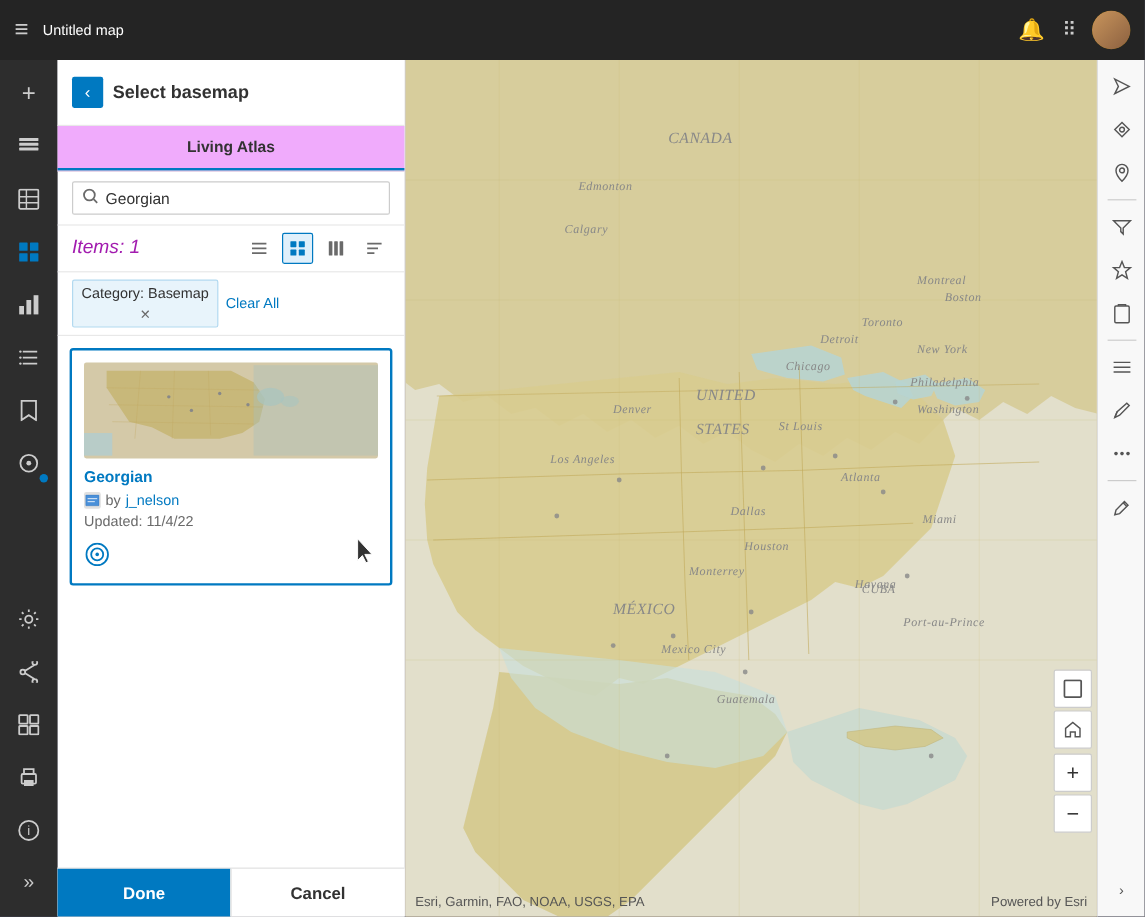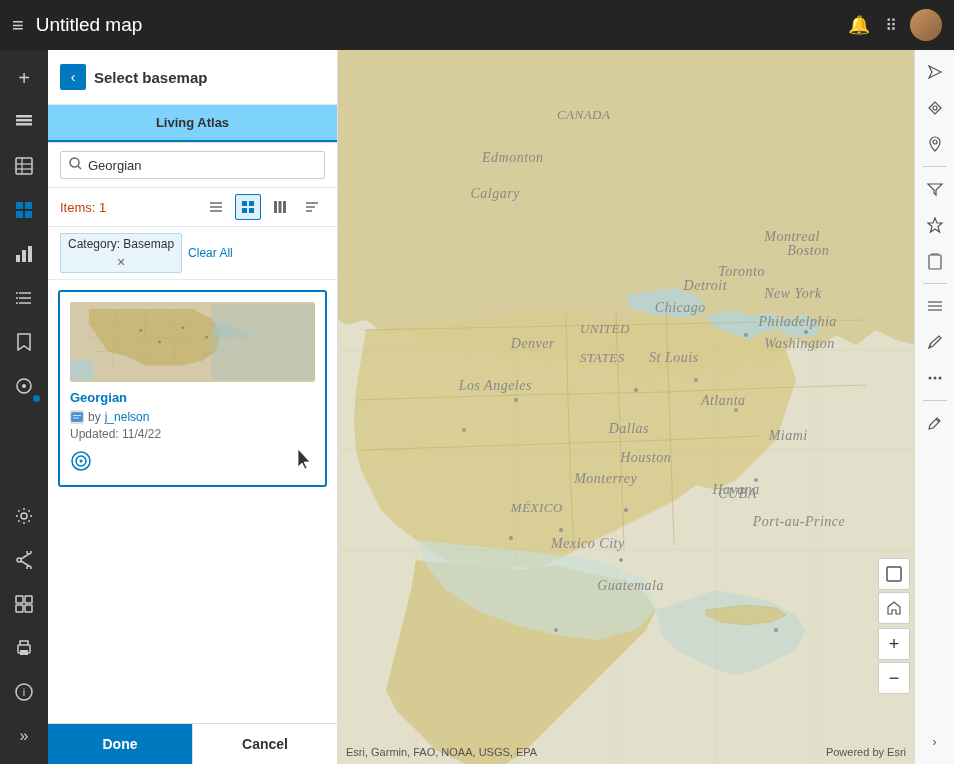--- a/index.html
+++ b/index.html
@@ -10,21 +10,21 @@
       height: 50px;
       background: #242424;
       display: flex;
       align-items: center;
       padding: 0 12px;
       flex-shrink: 0;
       gap: 12px;
     }
     .topbar-title {
       color: #fff;
-      font-size: 19px;
+      font-size: 12px;
       flex: 1;
     }
     .topbar-icons {
       display: flex;
       align-items: center;
       gap: 14px;
     }
     .topbar-icon {
       color: #ccc;
       font-size: 18px;
@@ -113,21 +113,21 @@
     .panel-title {
       font-size: 15px;
       font-weight: 600;
       color: #323232;
     }
 
     
     .tab-bar {
       display: flex;
       border-bottom: 1px solid #ddd;
-      background: #7dd3fc;
+      background: #f0abfc;
     }
     .tab {
       flex: 1;
       padding: 10px;
       text-align: center;
       font-size: 13px;
       color: #6a6a6a;
       cursor: pointer;
       border-bottom: 2px solid transparent;
     }
@@ -164,23 +164,24 @@
 
     
     .items-toolbar {
       display: flex;
       align-items: center;
       padding: 6px 12px;
       gap: 6px;
       border-bottom: 1px solid #e8e8e8;
     }
     .items-count {
-      font-size: 13px;
-      color: #c2410c;
+      font-size: 16px;
+      color: #a21caf;
       flex: 1;
+      font-style: italic;
     }
     .view-btn {
       width: 26px; height: 26px;
       display: flex; align-items: center; justify-content: center;
       color: #6a6a6a;
       font-size: 14px;
       cursor: pointer;
       border-radius: 2px;
       border: 1px solid transparent;
     }
@@ -424,21 +425,21 @@
     }
 
     
     .results::-webkit-scrollbar { width: 6px; }
     .results::-webkit-scrollbar-track { background: #f0f0f0; }
     .results::-webkit-scrollbar-thumb { background: #c0c0c0; border-radius: 3px; }
 
     
     .map-label {
       position: absolute;
-      font-size: 14px;
+      font-size: 10px;
       color: #888;
       font-family: Georgia, serif;
       font-style: italic;
       letter-spacing: 0.5px;
     }
     .map-label-lg {
       font-size: 13px;
       font-weight: 500;
     }
   </style>

